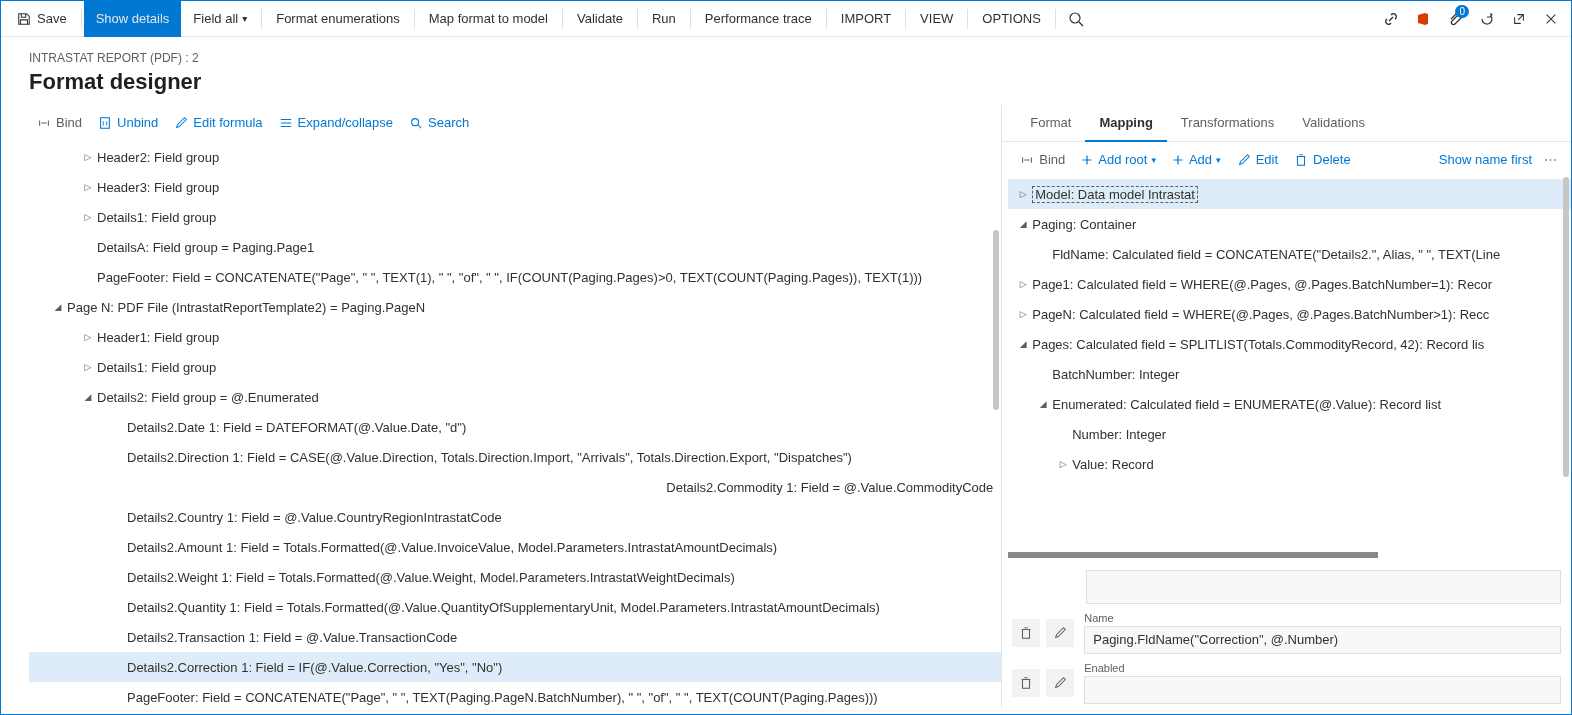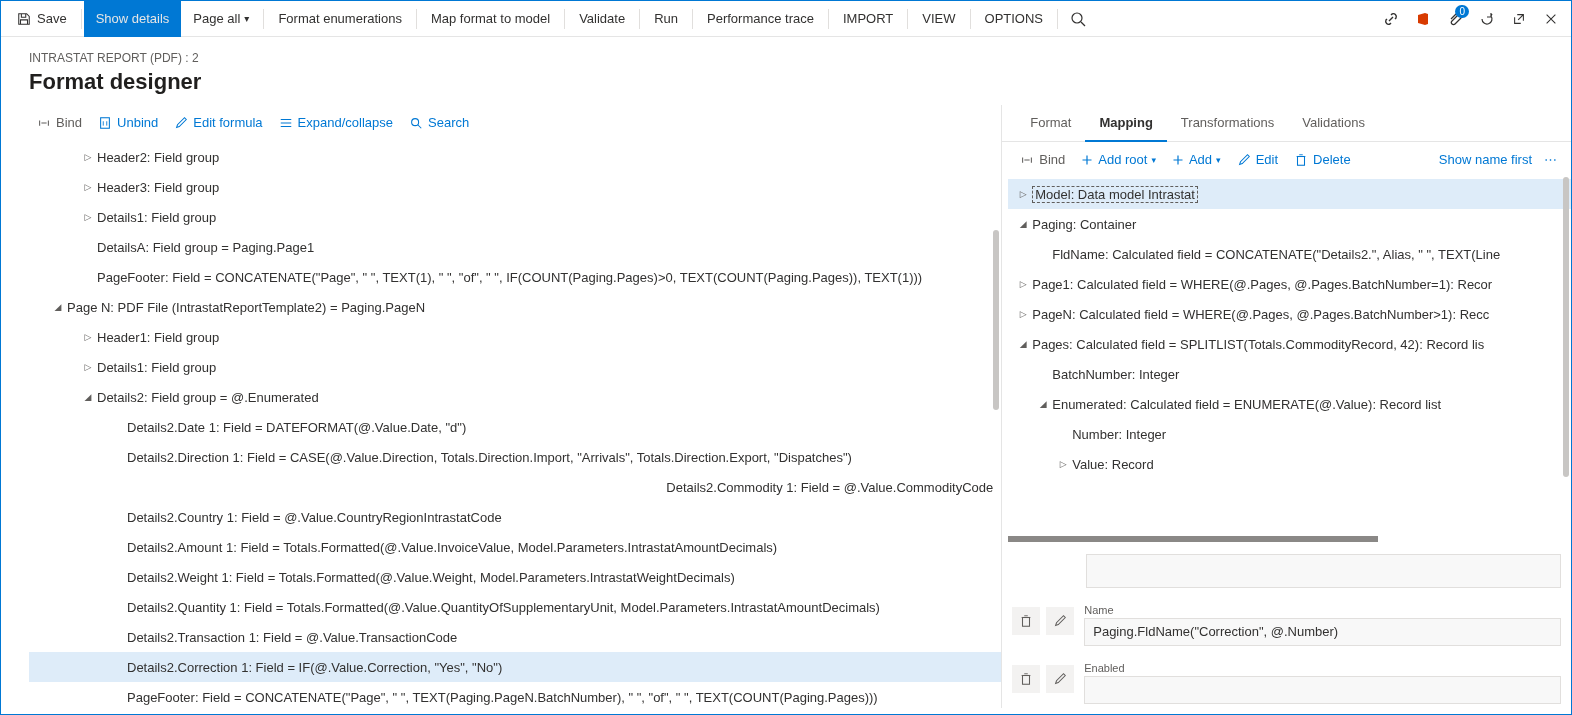--- a/index.html
+++ b/index.html
@@ -179,21 +179,20 @@
   }
   .prop-field {
     flex: 1;
     margin-left: 4px;
   }
   .prop-field label {
     display: block;
     font-size: 11px;
     color: #605e5c;
     margin-bottom: 2px;
-    margin-top: 8px;
   }
   .prop-field .value {
     border: 1px solid #e1dfdd;
     background: #f8f8f8;
     padding: 5px 8px;
     font-size: 13px;
     min-height: 28px;
   }
   .right-selected {
     border: 1px dashed #605e5c;
@@ -230,21 +229,21 @@
           <path fill="none" stroke="#323130" stroke-width="1.2" d="M2 2h9l3 3v9H2z M5 2v4h5V2 M4 14v-5h8v5"></path>
         </svg>
     </span>
     <span>Save</span>
   </div>
   <div class="divider"></div>
   <div class="btn active">
     <span>Show details</span>
   </div>
   <div class="btn">
-    <span>Page all</span>
+    <span>Field all</span>
     <span class="chev">▾</span>
   </div>
   <div class="divider"></div>
   <div class="btn">
     <span>Format enumerations</span>
   </div>
   <div class="divider"></div>
   <div class="btn">
     <span>Map format to model</span>
   </div>

